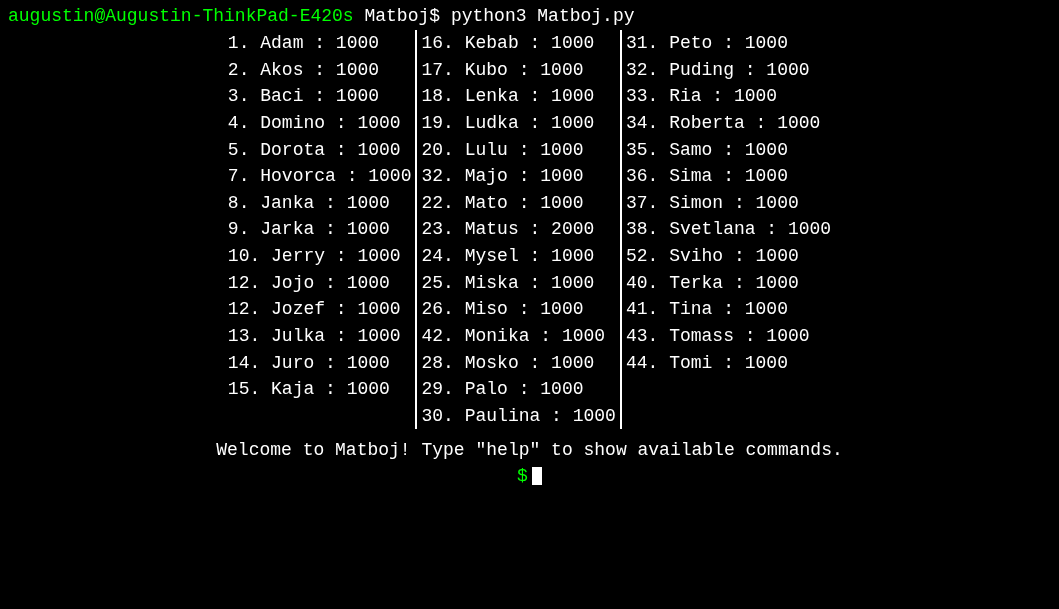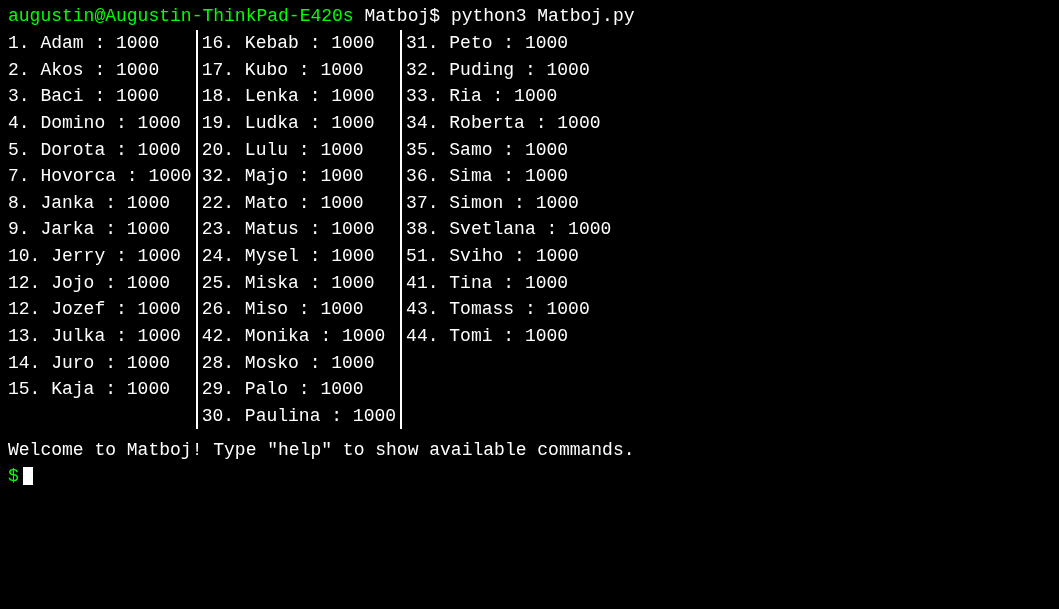--- a/index.html
+++ b/index.html
@@ -20,20 +20,21 @@
     .user-host {
       color: #00ff00;
     }
     .command {
       color: #ffffff;
       margin-top: 8px;
     }
     .content-area {
       display: flex;
       flex-direction: column;
+      align-items: center;
     }
     .columns {
       display: flex;
       flex-direction: row;
     }
     .col {
       display: flex;
       flex-direction: column;
     }
     .col-divider {
@@ -99,42 +100,43 @@
       <div class="col-divider"></div>
 
       <div class="col" id="col2-container">
           <div class="entry">16.  Kebab     : 1000</div>
           <div class="entry">17.  Kubo      : 1000</div>
           <div class="entry">18.  Lenka     : 1000</div>
           <div class="entry">19.  Ludka     : 1000</div>
           <div class="entry">20.  Lulu      : 1000</div>
           <div class="entry">32.  Majo      : 1000</div>
           <div class="entry">22.  Mato      : 1000</div>
-          <div class="entry">23.  Matus     : 1000</div>
+          <div class="entry">23.  Matus     : 2000</div>
           <div class="entry">24.  Mysel     : 1000</div>
           <div class="entry">25.  Miska     : 1000</div>
           <div class="entry">26.  Miso      : 1000</div>
           <div class="entry">42.  Monika    : 1000</div>
           <div class="entry">28.  Mosko     : 1000</div>
           <div class="entry">29.  Palo      : 1000</div>
           <div class="entry">30.  Paulina   : 1000</div>
         </div>
 
       <div class="col-divider"></div>
 
       <div class="col" id="col3-container">
           <div class="entry">31.  Peto      : 1000</div>
           <div class="entry">32.  Puding    : 1000</div>
           <div class="entry">33.  Ria       : 1000</div>
           <div class="entry">34.  Roberta   : 1000</div>
           <div class="entry">35.  Samo      : 1000</div>
           <div class="entry">36.  Sima      : 1000</div>
           <div class="entry">37.  Simon     : 1000</div>
           <div class="entry">38.  Svetlana  : 1000</div>
-          <div class="entry">51.  Sviho     : 1000</div>
+          <div class="entry">52.  Sviho     : 1000</div>
+          <div class="entry">40.  Terka     : 1000</div>
           <div class="entry">41.  Tina      : 1000</div>
           <div class="entry">43.  Tomass    : 1000</div>
           <div class="entry">44.  Tomi      : 1000</div>
         </div>
 
     </div>
 
     <div class="welcome-msg">Welcome to Matboj! Type "help" to show available commands.</div>
 
     <div class="prompt-line">

